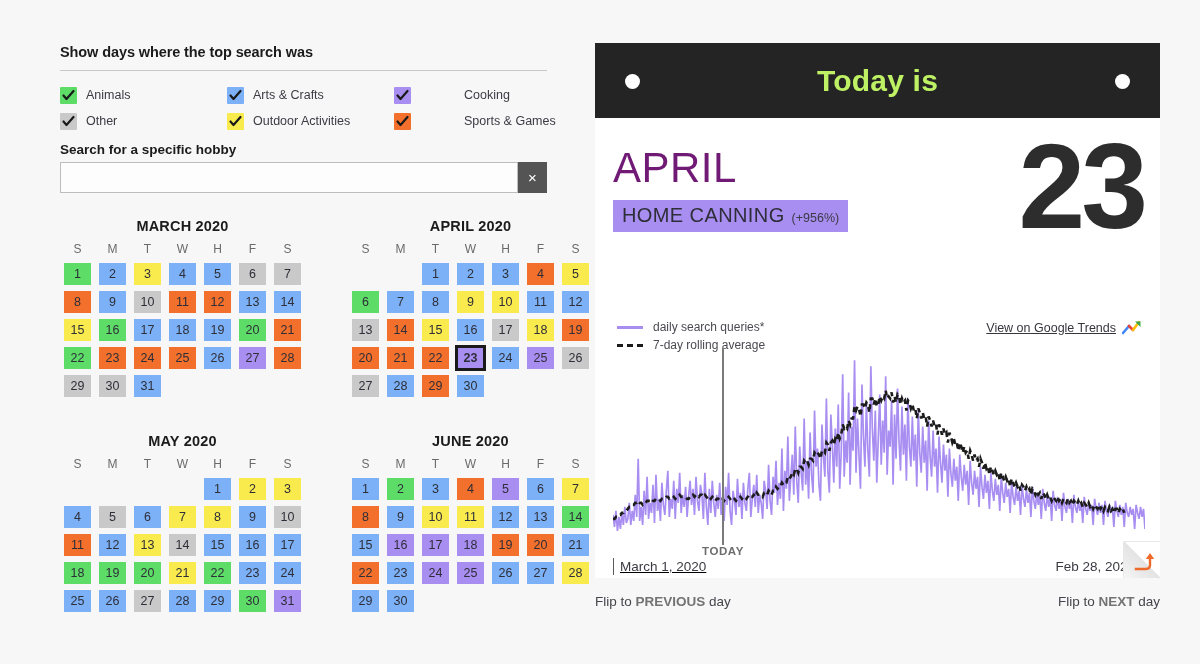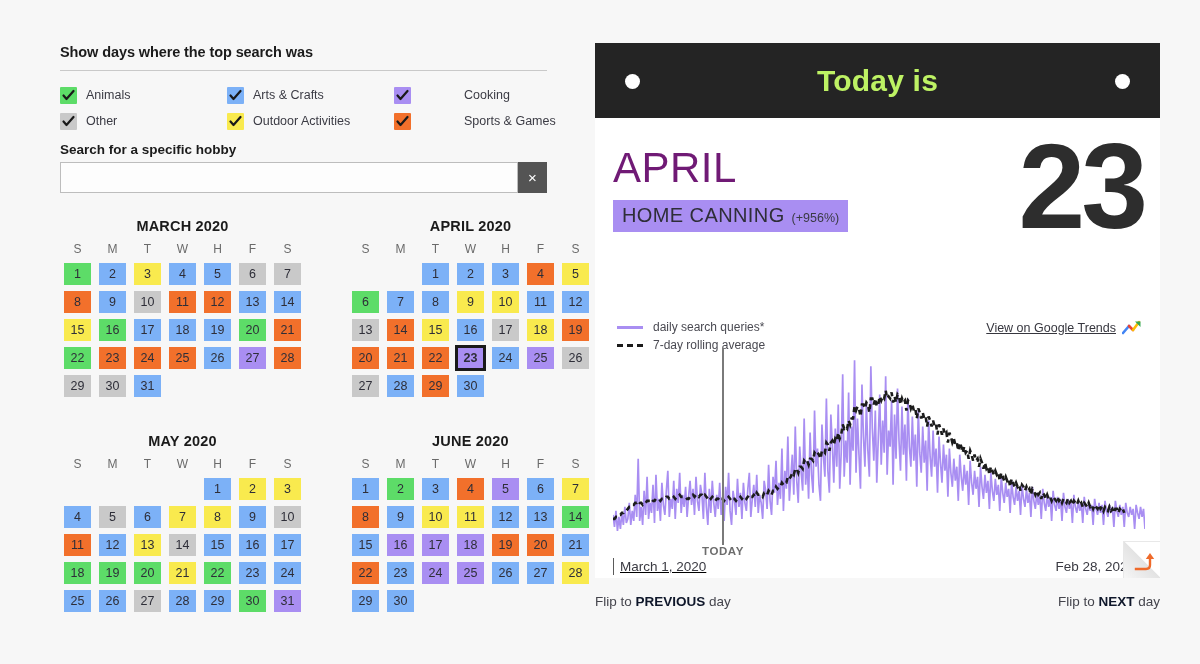--- a/index.html
+++ b/index.html
@@ -179,21 +179,21 @@
   }
   .curl-arrow{position:absolute;right:4px;bottom:5px;}
 
   .card-footer{
     position:absolute;left:595px;top:585px;width:565px;height:32px;
     display:flex;align-items:center;justify-content:space-between;
   }
   .flip{
     font-size:13.5px;color:#44444c;cursor:pointer;white-space:nowrap;
   }
-  .flip b{color:#0f172a;}
+  .flip b{color:#737373;}
 </style>
 </head>
 <body>
 
 <div id="app">
 
   <div id="left-panel">
 
     <div class="filter-title">Show days where the top search was</div>
     <div class="filter-rule"></div>

